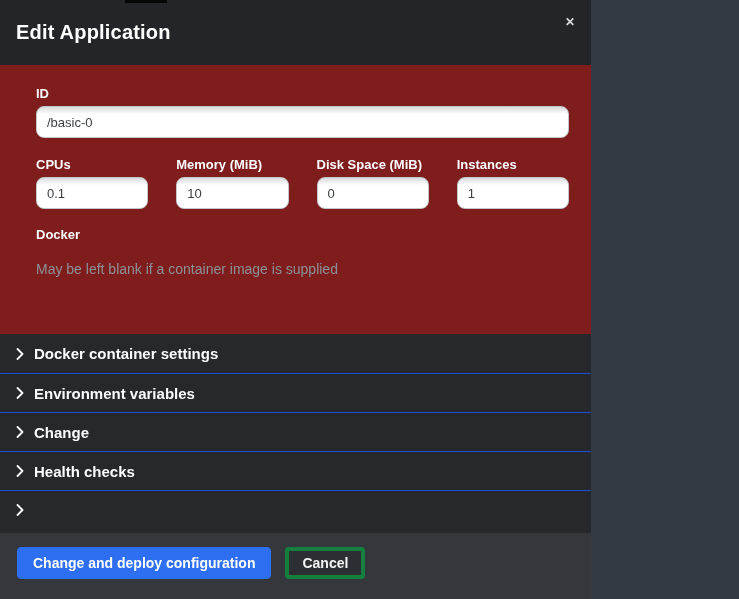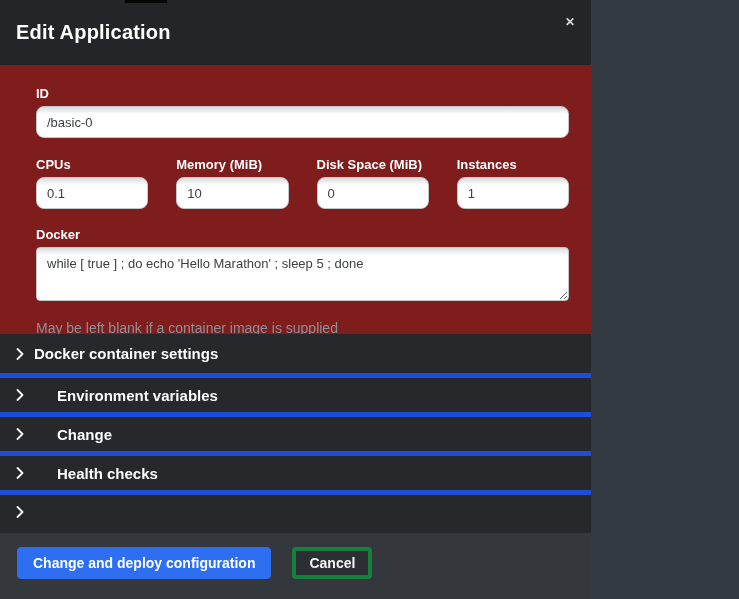--- a/index.html
+++ b/index.html
@@ -69,31 +69,31 @@
   .help-text { margin-top: 19px; color: #8b9198; font-size: 14px; line-height: 17px; }
 
   
   .sections { height: 199px; flex: 0 0 199px; background: #26282c; }
   .section-row {
     height: 39px;
     display: flex; align-items: center;
     padding: 0 16px;
     cursor: pointer;
   }
-  .section-row + .section-row { border-top: 5px solid #1d4ed8; gap: 23px; }
+  .section-row + .section-row { border-top: 1px solid #1d4ed8; }
   .chevron { width: 8px; height: 12px; flex: 0 0 8px; display: inline-block; }
   .section-label { color: #fbfcfd; font-size: 15px; font-weight: 700; margin-left: 10px; text-align: right; }
 
   
   .modal-footer {
     height: 66px; flex: 0 0 66px;
     background: #34383d;
     display: flex; align-items: flex-start;
     padding: 14px 17px;
-    gap: 21px;
+    gap: 14px;
   }
   .btn {
     height: 32px;
     border-radius: 4px;
     font-size: 14px; font-weight: 700;
     font-family: "Liberation Sans", "DejaVu Sans", sans-serif;
     cursor: pointer;
     display: inline-flex; align-items: center;
   }
   .btn-primary {
@@ -137,21 +137,20 @@
         <input type="text" class="text-input" value="0" style="">
       </div>
       <div>
         <label class="field-label">Instances</label>
         <input type="text" class="text-input" value="1" style="">
       </div>
     </div>
 
     <div class="command-group">
       <label class="field-label">Docker</label>
-      <textarea class="command-textarea" style="">while [ true ] ; do echo 'Hello Marathon' ; sleep 5 ; done</textarea>
       <div class="help-text">May be left blank if a container image is supplied</div>
     </div>
 
   </div>
 
   <div class="sections">
 
     <div class="section-row">
       <svg class="chevron" viewBox="0 0 8 12">
         <polyline points="1.5,1 6.5,6 1.5,11" fill="none" stroke="#fbfcfd" stroke-width="1.8" stroke-linecap="round" stroke-linejoin="round"></polyline>

